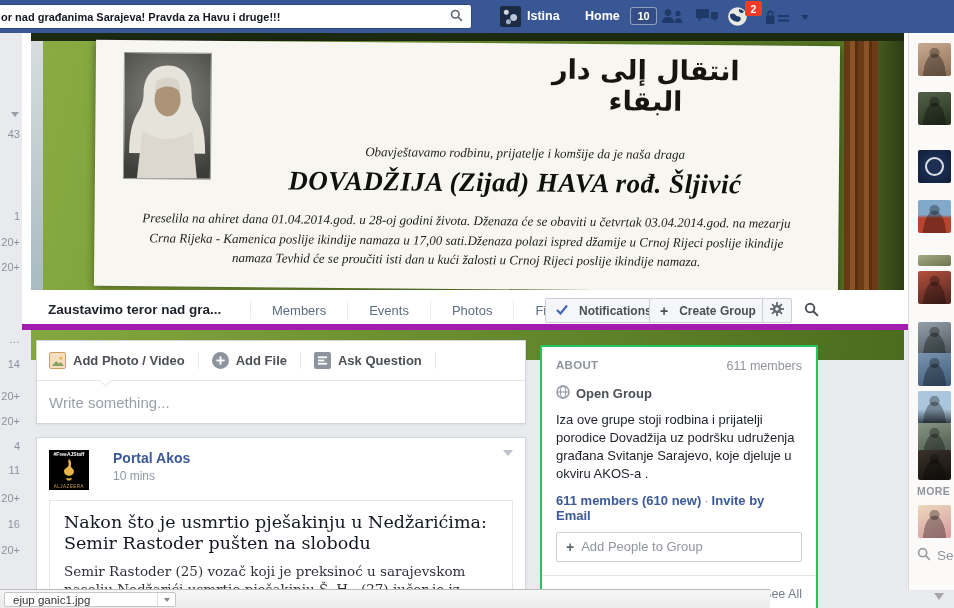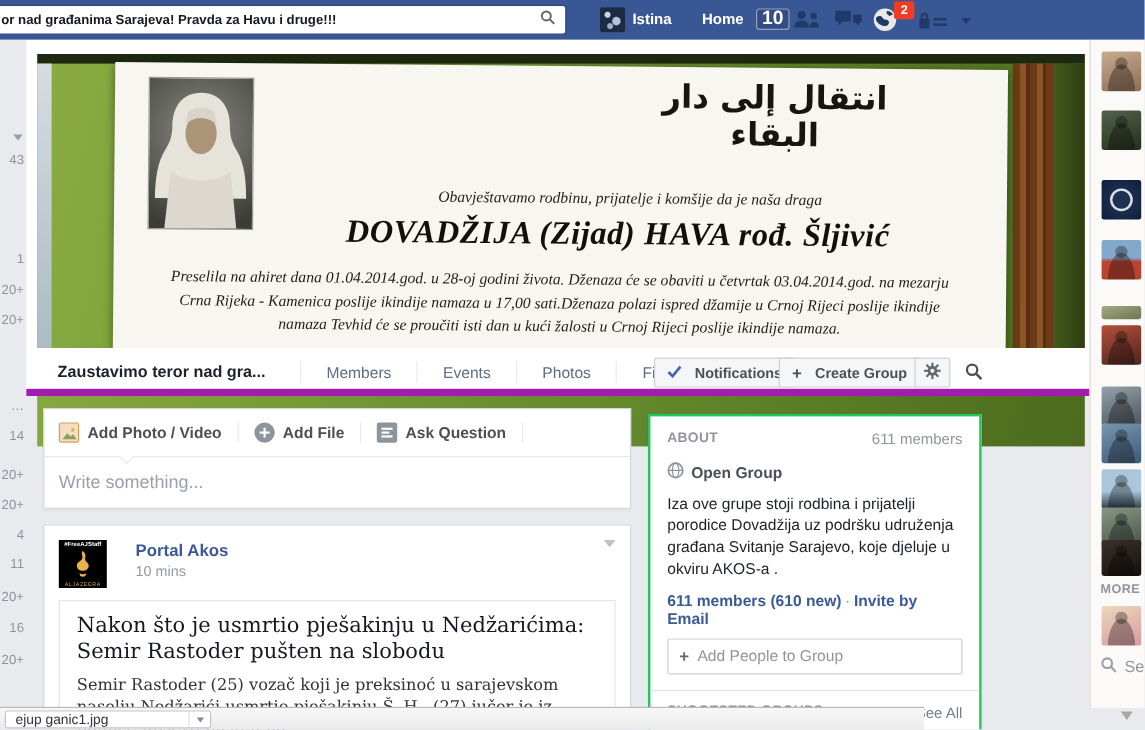--- a/index.html
+++ b/index.html
@@ -12,38 +12,38 @@
   .nav-search { position:absolute; left:-14px; top:4px; width:486px; height:25px; background:#fff;
     border-radius:3px; display:flex; align-items:center; padding:0 8px 0 14px; border:1px solid #29487d; }
   .nav-search-text { flex:1; font-size:11px; font-weight:bold; color:#141823; white-space:nowrap; overflow:hidden; }
   .nav-avatar { position:absolute; left:500px; top:6px; width:21px; height:21px; border-radius:2px;
     background:radial-gradient(circle at 30% 30%, #cfd6e0 0 2px, transparent 3px),
                radial-gradient(circle at 65% 55%, #b9c4d4 0 3px, transparent 4px),
                radial-gradient(circle at 40% 75%, #9fb0c6 0 2px, transparent 3px), #1b2b44; }
   .nav-name { position:absolute; left:527px; top:9px; color:#fff; font-weight:bold; font-size:12.5px; }
   .nav-home { position:absolute; left:585px; top:9px; color:#fff; font-weight:bold; font-size:12.5px; }
   .nav-home-badge { position:absolute; left:630px; top:7px; min-width:27px; height:18px; border:1px solid rgba(255,255,255,.45);
-    background:rgba(0,0,0,.10); border-radius:3px; color:#fff; font-size:16px; font-weight:bold;
+    background:rgba(0,0,0,.10); border-radius:3px; color:#fff; font-size:11px; font-weight:bold;
     display:flex; align-items:center; justify-content:center; padding:4px 4px; }
   .nav-ico { position:absolute; top:8px; }
   .nav-ico svg { display:block; }
   .nav-red-badge { position:absolute; left:745px; top:1px; min-width:17px; height:15px; background:#f03b25;
     border-radius:2px; color:#fff; font-size:10.5px; font-weight:bold; display:flex; align-items:center;
     justify-content:center; padding:0 3px; z-index:2; }
   .nav-caret { position:absolute; left:801px; top:15px; width:0; height:0;
     border-left:4px solid transparent; border-right:4px solid transparent; border-top:5px solid #1f3a68; }
 
   
   .rail-n { position:absolute; left:0; width:20px; text-align:right; font-size:11px; color:#8c93a0; z-index:5; }
   .rail-caret { position:absolute; left:11px; top:112px; width:0; height:0; z-index:5;
     border-left:4px solid transparent; border-right:4px solid transparent; border-top:5px solid #9aa0aa; }
 
   
   .cover { position:absolute; left:22px; top:33px; width:886px; height:257px; background:#fff; }
-  .cover-photo { position:absolute; left:9px; top:12px; width:873px; height:327px; overflow:hidden;
+  .cover-photo { position:absolute; left:9px; top:0; width:873px; height:327px; overflow:hidden;
     background:linear-gradient(105deg,#8aac42 0%,#729634 38%,#5d8128 70%,#4c6b1e 100%); }
   .cover-topband { position:absolute; left:0; top:0; width:100%; height:8px; background:#1d2a11; }
   .cover-glare { position:absolute; left:0; top:8px; width:12px; height:249px; background:linear-gradient(180deg,#d6dde0,#a9bac2); }
   .cover-wood { position:absolute; left:813px; top:8px; width:34px; height:249px;
     background:repeating-linear-gradient(90deg,#6b3a16 0 6px,#8a5526 6px 11px,#5a2f10 11px 14px); }
   .cover-darkedge { position:absolute; left:847px; top:8px; width:26px; height:249px; background:linear-gradient(90deg,#44591c,#2e3d13); }
   .paper { position:absolute; left:64px; top:10px; width:744px; height:246px; background:#f7f6f1;
     transform:rotate(.5deg); box-shadow:0 2px 8px rgba(0,0,0,.45); }
   .portrait { position:absolute; left:28px; top:12px; width:88px; height:127px; border:1px solid #9a9a94;
     background:radial-gradient(circle at 50% 35%, #8a8a84, #3c3c38 90%); overflow:hidden; }

